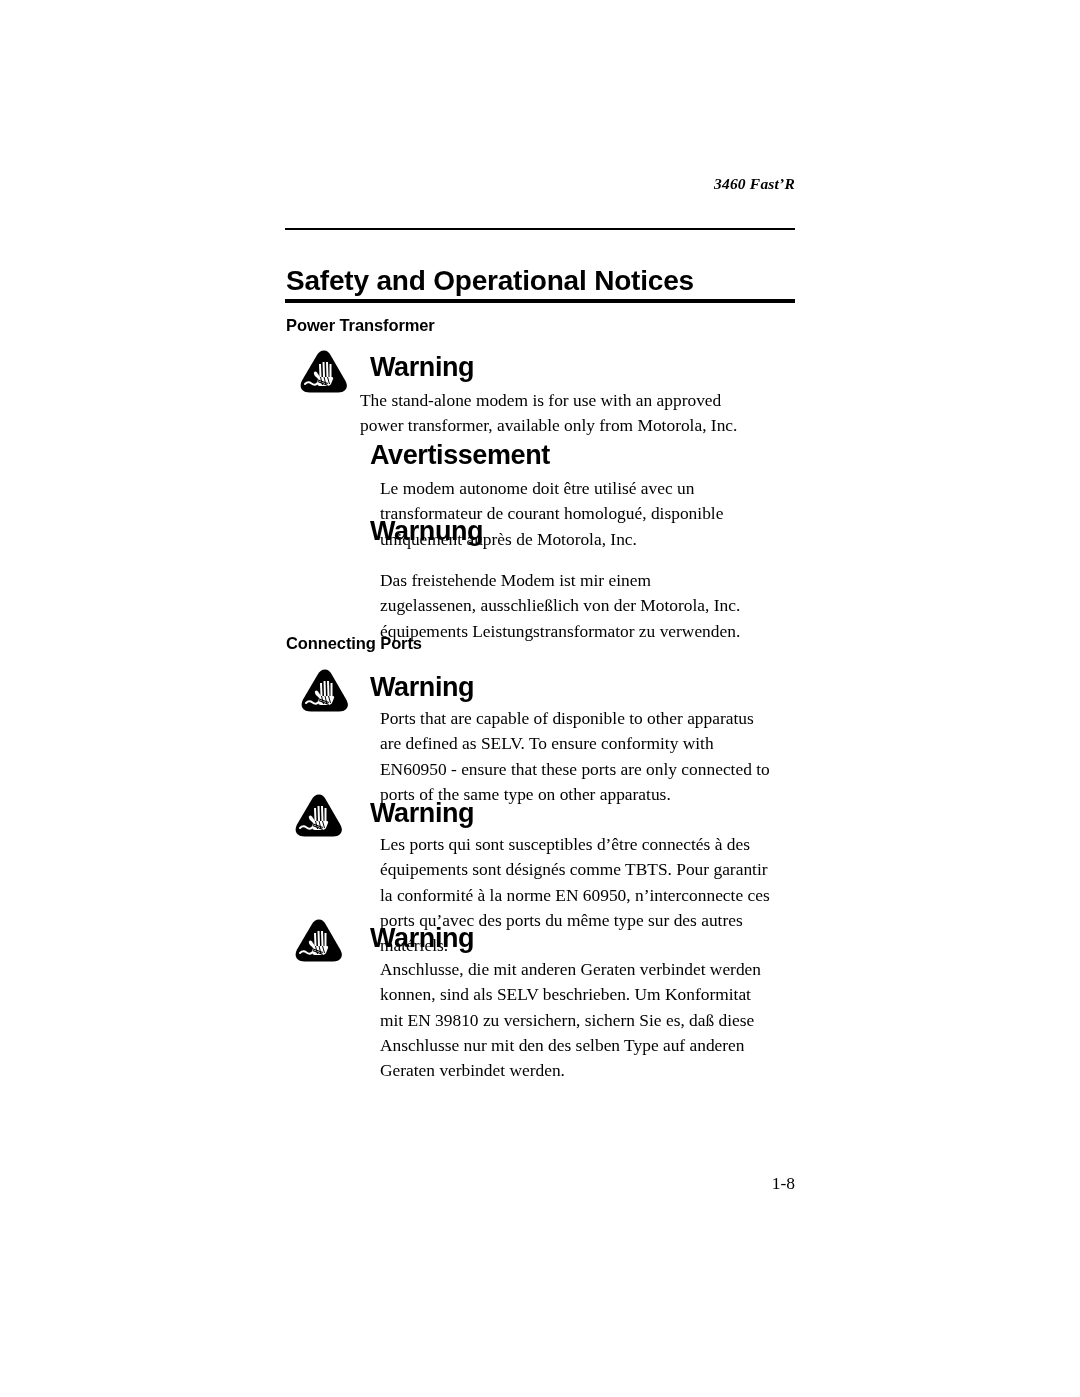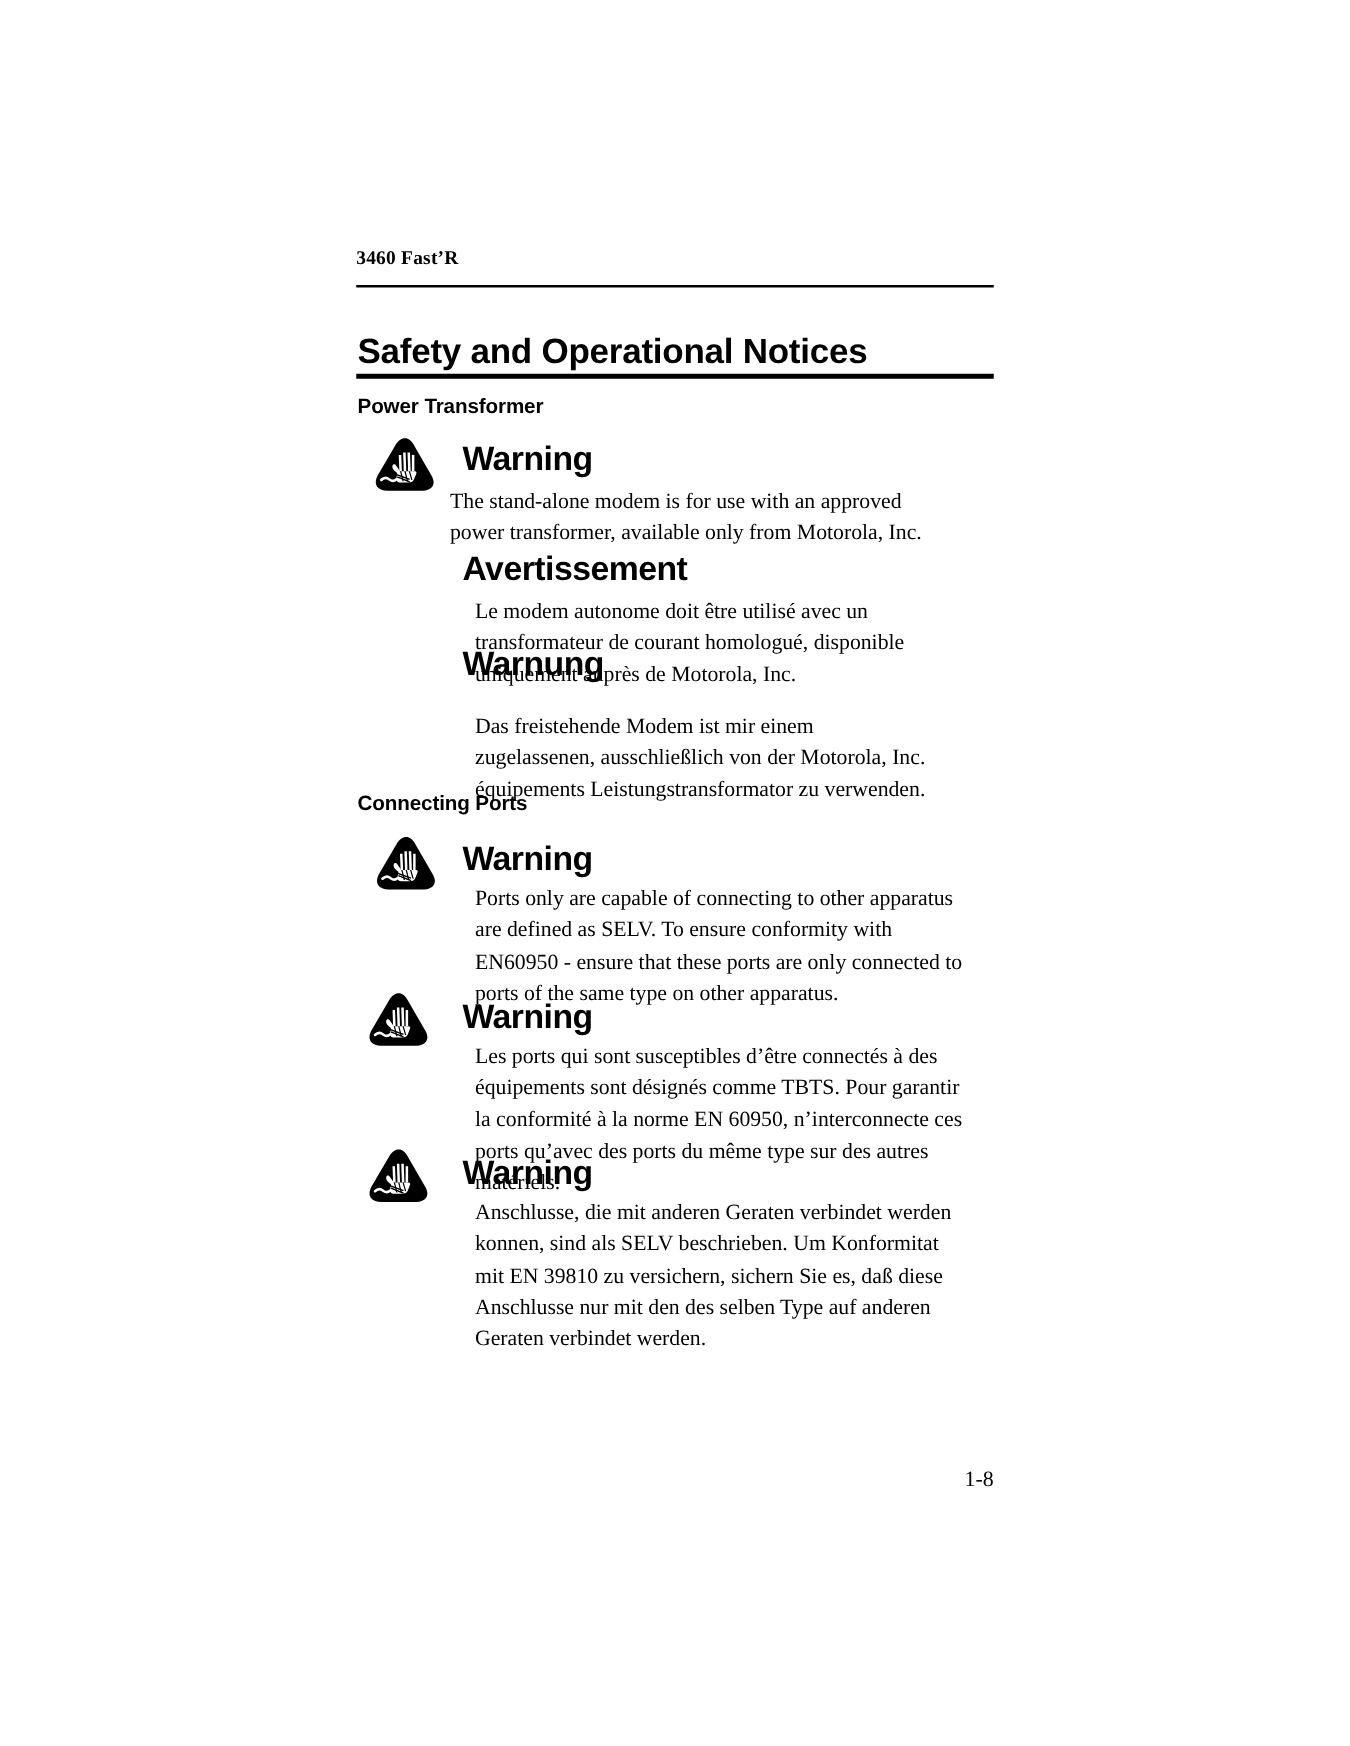--- a/index.html
+++ b/index.html
@@ -20,27 +20,28 @@
     position: absolute;
     left: 0; top: 0;
     width: 1080px;
     height: 1397px;
   }
 
   
   .running-head {
     position: absolute;
     left: 285px;
-    top: 198px;
+    top: 175px;
     width: 510px;
-    text-align: left;
+    text-align: right;
     font-family: "Liberation Serif", serif;
     font-weight: bold;
     font-size: 15.5px;
     letter-spacing: 0.2px;
+    font-style: italic;
   }
   .head-rule {
     position: absolute;
     left: 285px;
     top: 228px;
     width: 510px;
     height: 2px;
     background: #000;
   }
 
@@ -174,21 +175,21 @@
         <path d="M36 60 L58 68 L57 70 L35 62 Z"></path>
         <path d="M38 64 L58 72 L57 74 L37 66 Z"></path>
         <path d="M42 56 L44 56 L48 72 L46 72 Z"></path>
         <path d="M49 56 L51 56 L55 72 L53 72 Z"></path>
         <path d="M56 56 L58 56 L62 70 L60 70 Z"></path>
       </g>
       <path d="M12 70 C16 66 21 66 25 69 C29 72 33 72 36 69" stroke="#ffffff" stroke-width="4" fill="none" stroke-linecap="round"></path>
     </svg>
   </div>
   <div class="warn-heading" style="left:370px; top:672px;">Warning</div>
-  <div class="warn-body" style="left:380px; top:706px; width:392px;">Ports only are capable of connecting to other apparatus are defined as SELV. To ensure conformity with EN60950 - ensure that these ports are only connected to ports of the same type on other apparatus.</div>
+  <div class="warn-body" style="left:380px; top:706px; width:392px;">Ports that are capable of disponible to other apparatus are defined as SELV. To ensure conformity with EN60950 - ensure that these ports are only connected to ports of the same type on other apparatus.</div>
 
   <div class="warn-icon" style="left:294px; top:793px;">
     <svg viewBox="0 0 100 90" xmlns="http://www.w3.org/2000/svg">
       <path d="M50 3 C56 3 60 7 63 12 L93 64 C96 70 97 75 94 80 C91 85 85 87 78 87
                L22 87 C14 87 8 85 5 80 C2 75 3 69 6 63 L36 12 C39 7 44 3 50 3 Z" fill="#000000"></path>
       <g fill="#ffffff">
         <path d="M40 30 L44 30 L45 56 L41 56 Z"></path>
         <path d="M47 26 L51 26 L52 56 L48 56 Z"></path>
         <path d="M54 26 L58 26 L59 56 L55 56 Z"></path>
         <path d="M61 30 L65 30 L65 56 L61 56 Z"></path>

